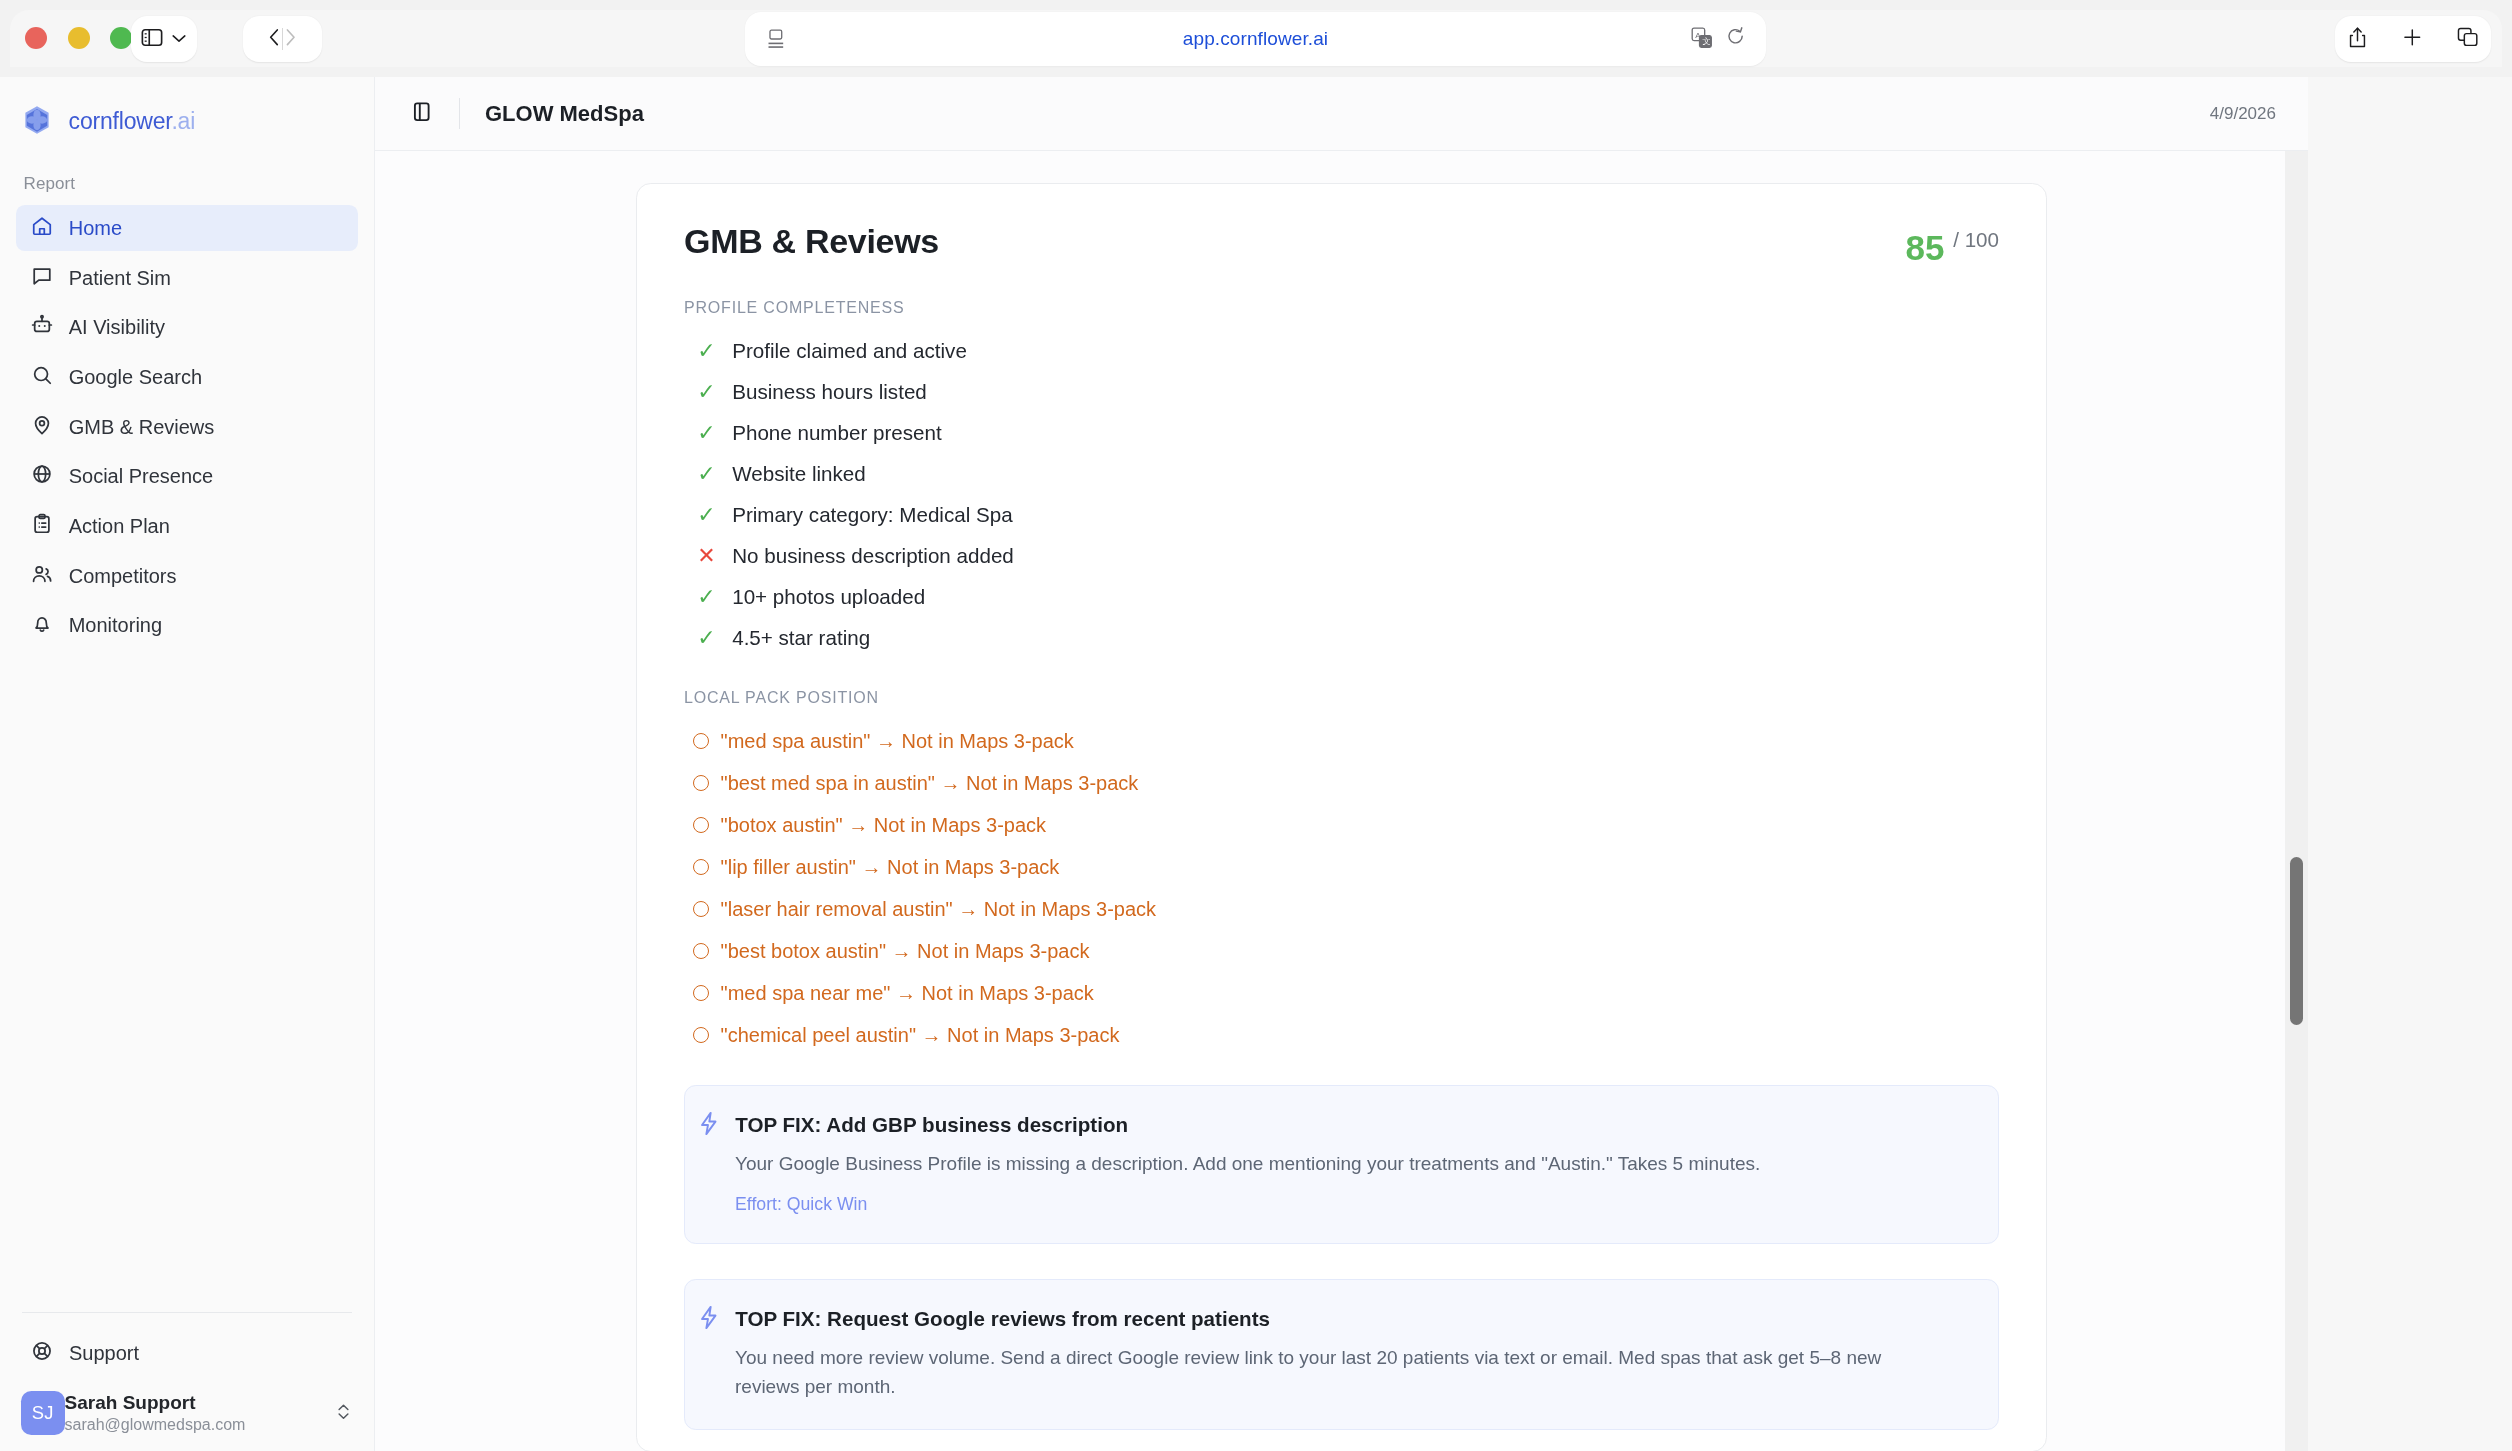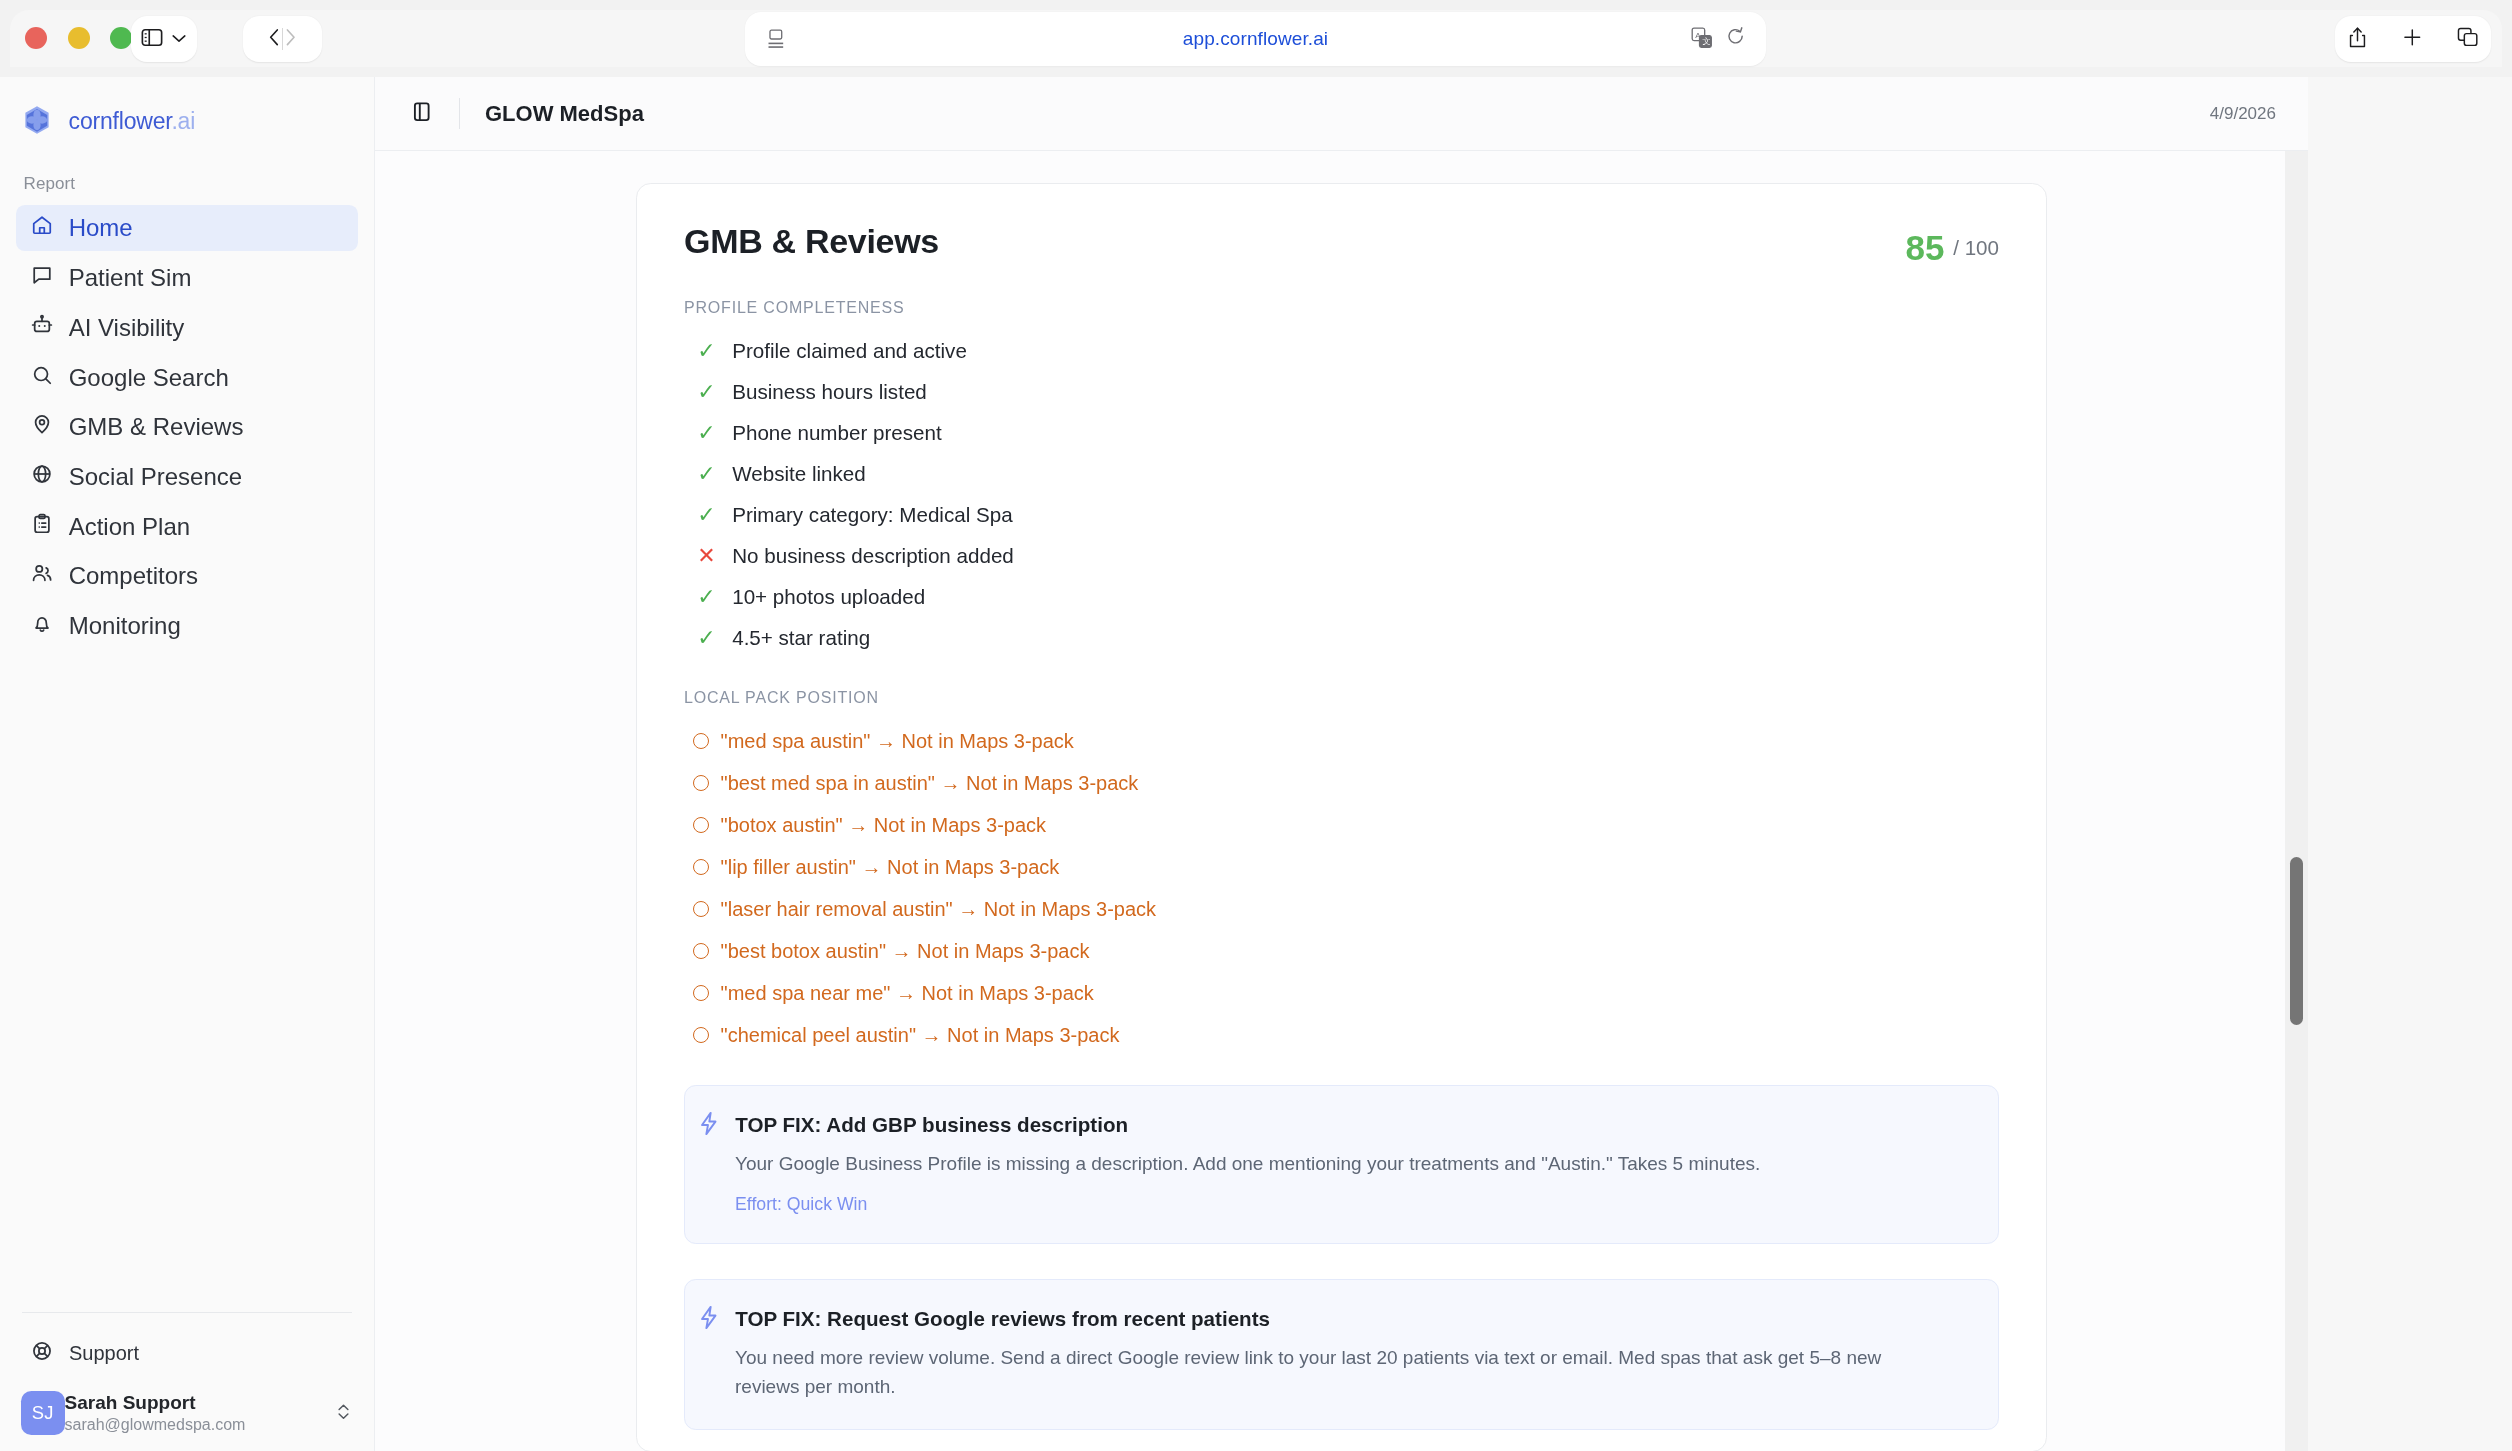--- a/index.html
+++ b/index.html
@@ -66,21 +66,21 @@
   .brand-name { font-size:23px; font-weight:400; color:#3e5bd4; letter-spacing:-0.2px; }
   .brand-name .suffix { color:#9db0ee; }
 
   .nav-label {
     font-size:17px; color:#8a8f98; padding:13.2px 0 11.8px 23.5px; letter-spacing:0.1px;
   }
   .nav { display:flex; flex-direction:column; padding:0 16px; gap:3.7px; }
   .nav-item {
     display:flex; align-items:center; gap:16px;
     height:46px; padding:0 14.7px; border-radius:8.8px;
-    font-size:24px; color:#30343b;
+    font-size:20px; color:#30343b;
   }
   .nav-item.active { background:#e7edfb; color:#2a4bc8; font-weight:400; }
   .nav-item.active svg { stroke:#2a4bc8; }
   .nav-item svg { stroke:#30343b; }
 
   .sb-spacer { flex:1; }
   .sb-footer { padding:0 0 16px 0; }
   .sb-div { height:0.7px; background:#e7e9ec; margin:0 22px 19px 22px; }
   .support {
     display:flex; align-items:center; gap:16px; padding:0 14.7px 0 31px;
@@ -111,21 +111,21 @@
   .content {
     flex:1; overflow:hidden; background:#fcfcfd;
     display:flex; justify-content:center; padding-top:32px;
   }
   .card {
     width:1411px; background:#fff; border:0.7px solid #eaecef; border-radius:14.7px;
     padding:38px 47px 0 47px;
   }
   .card-head { display:flex; align-items:flex-start; justify-content:space-between; }
   .card-title { font-size:34px; font-weight:bold; color:#1c2026; letter-spacing:-0.3px; }
-  .score { display:flex; align-items:center; gap:8.8px; padding-top:5.9px; }
+  .score { display:flex; align-items:flex-start; gap:8.8px; padding-top:5.9px; }
   .score-val { font-size:35px; font-weight:bold; color:#5cb85c; }
   .score-max { font-size:20.6px; color:#70767f; }
 
   .sec-label {
     font-size:16px; color:#8b94a4; letter-spacing:0.8px; margin:31px 0 13.2px 0;
   }
   .check-list { display:flex; flex-direction:column; }
   .check-row { display:flex; align-items:center; gap:16px; height:41px; padding-left:13.2px; }
   .check-txt { font-size:20.6px; color:#24282f; }
   .mark { width:19px; font-size:22px; line-height:1; }

